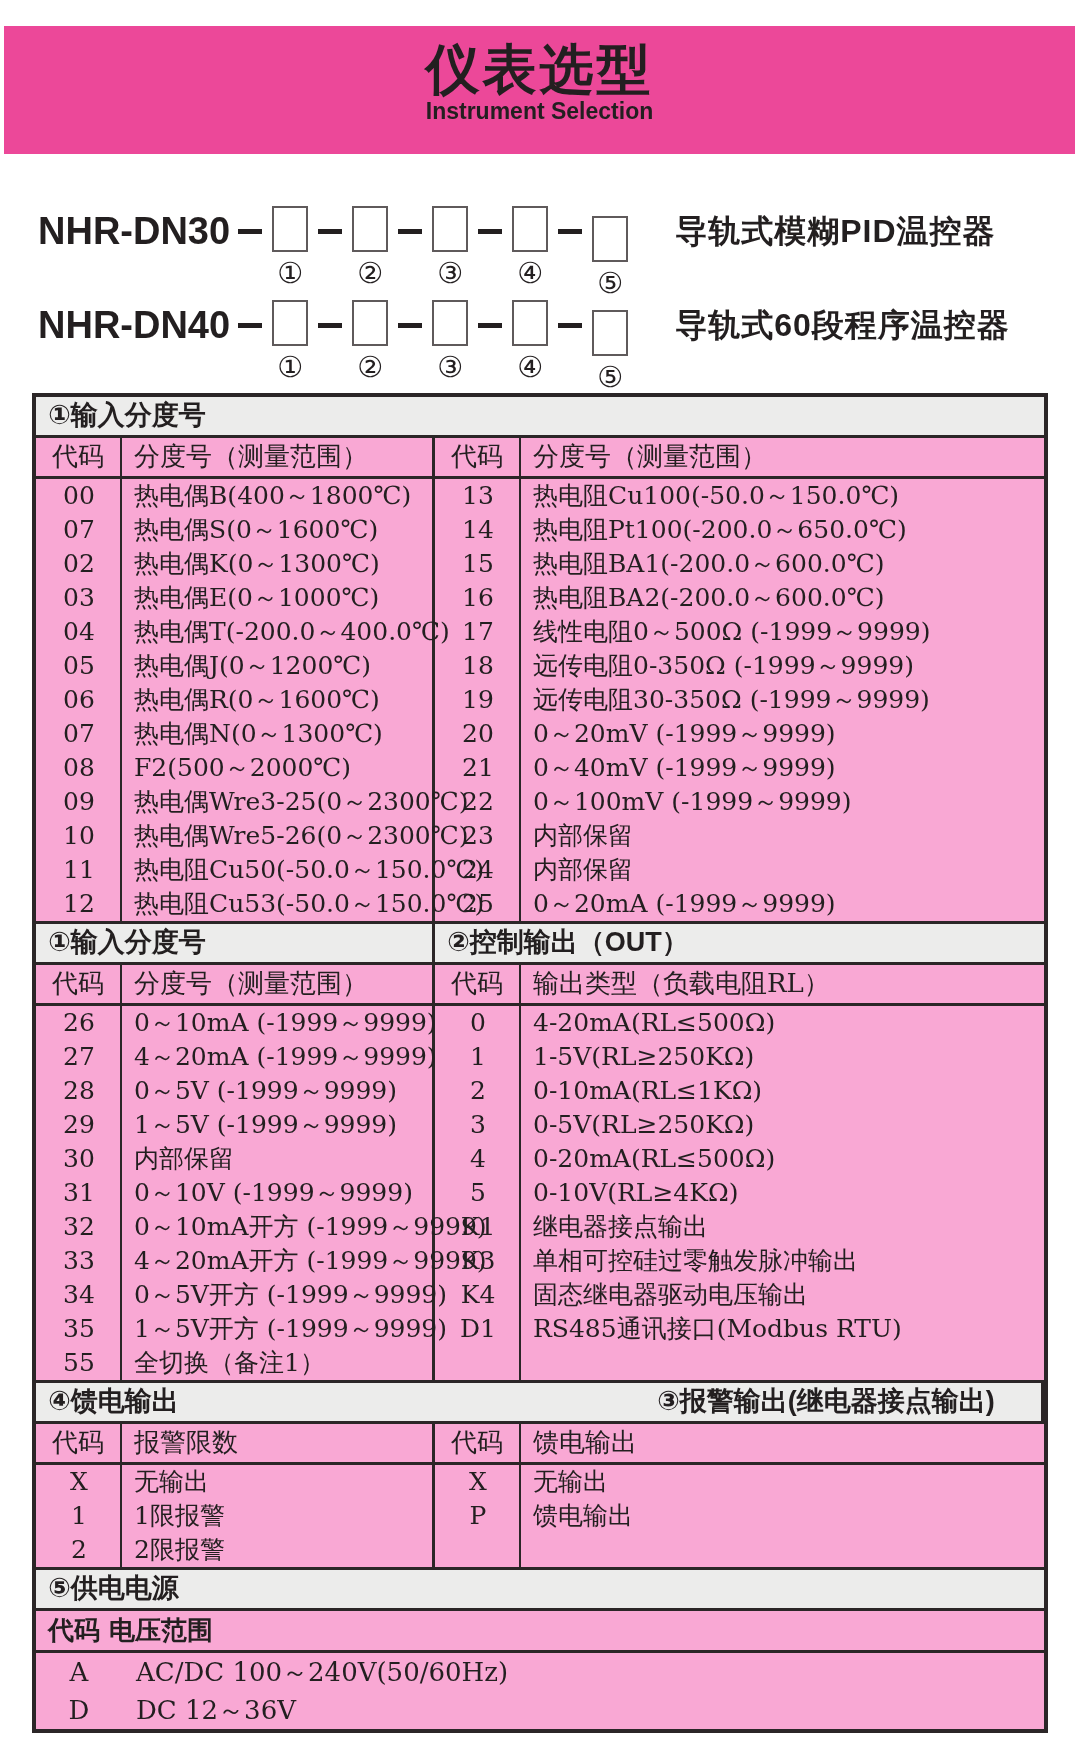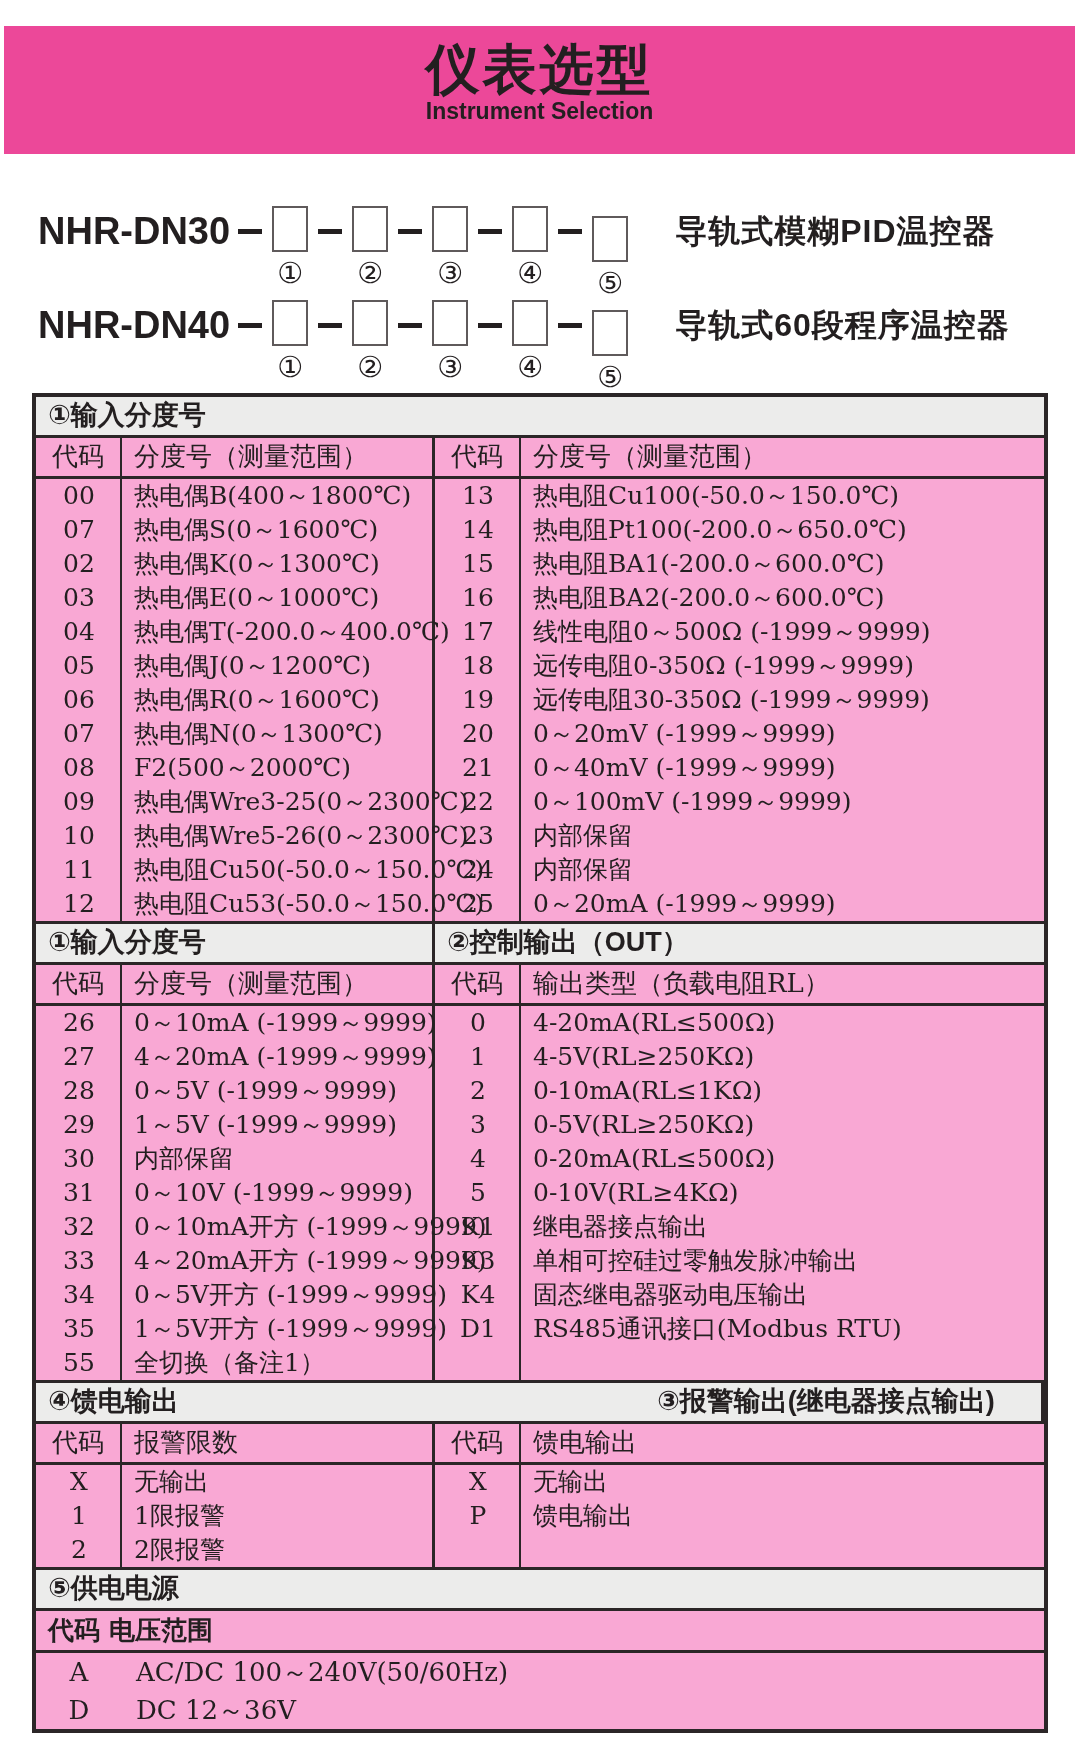--- a/index.html
+++ b/index.html
@@ -314,21 +314,21 @@
         <span class="label">全切换（备注1）</span>
       </div>
       </div>
     <div class="half r">
         <div class="trow">
         <span class="code">0</span>
         <span class="label">4-20mA(RL≤500Ω)</span>
       </div>
         <div class="trow">
         <span class="code">1</span>
-        <span class="label">4-5V(RL≥250KΩ)</span>
+        <span class="label">1-5V(RL≥250KΩ)</span>
       </div>
         <div class="trow">
         <span class="code">2</span>
         <span class="label">0-10mA(RL≤1KΩ)</span>
       </div>
         <div class="trow">
         <span class="code">3</span>
         <span class="label">0-5V(RL≥250KΩ)</span>
       </div>
         <div class="trow">

